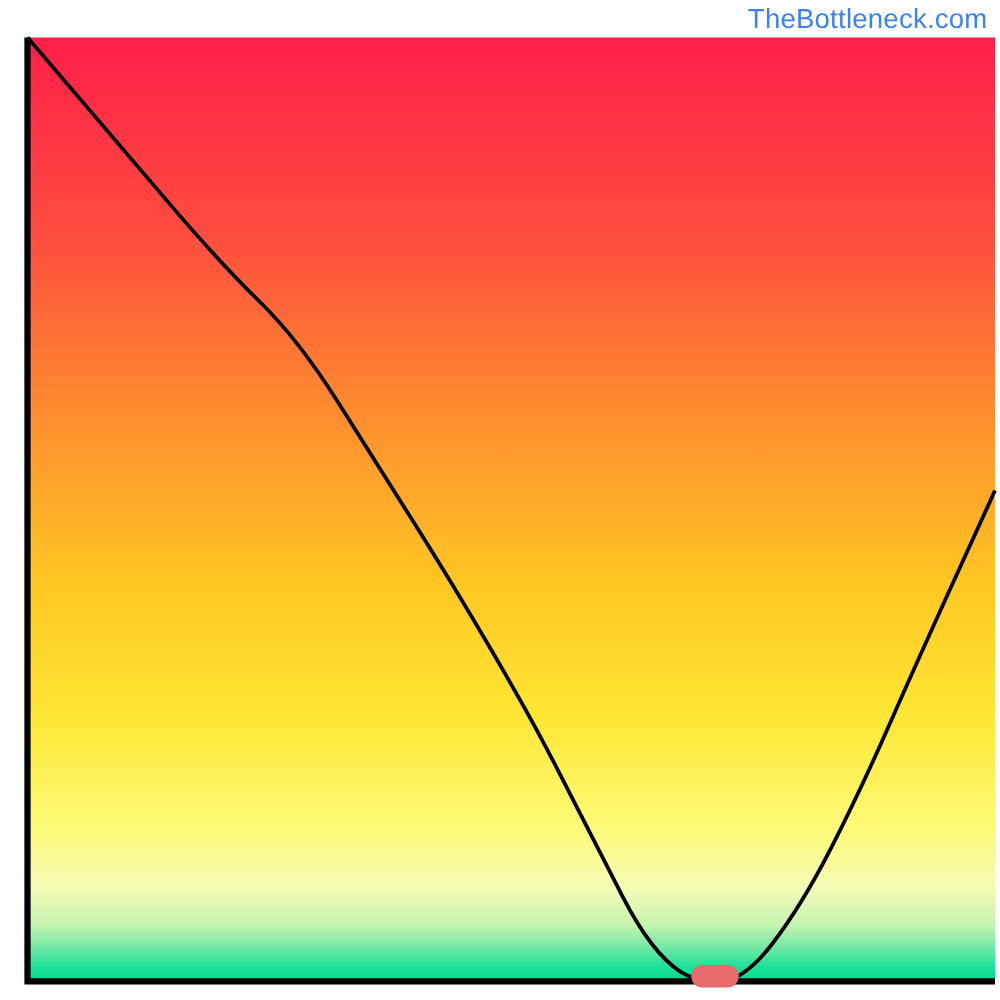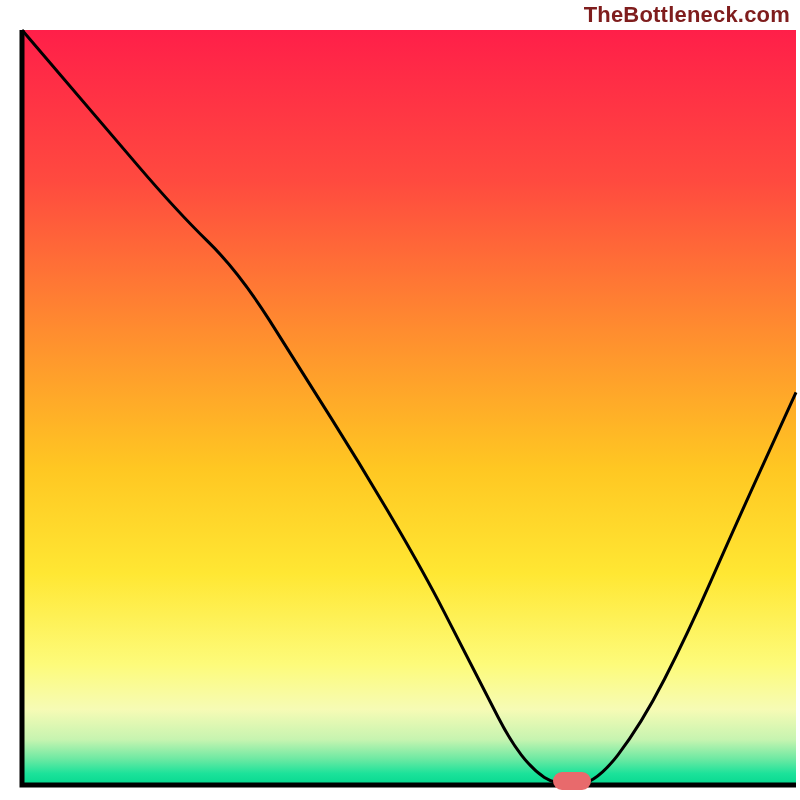--- a/index.html
+++ b/index.html
@@ -14,22 +14,22 @@
   .container {
     position: relative;
     width: 800px;
     height: 800px;
   }
   .attribution {
     position: absolute;
     top: 2px;
     right: 10px;
     font-size: 22px;
-    font-weight: 700;
-    color: #7f1d1d;
+    font-weight: 400;
+    color: #3b82f6;
     letter-spacing: 0.2px;
     z-index: 5;
   }
   svg.chart {
     position: absolute;
     left: 0;
     top: 0;
     width: 800px;
     height: 800px;
     z-index: 1;

